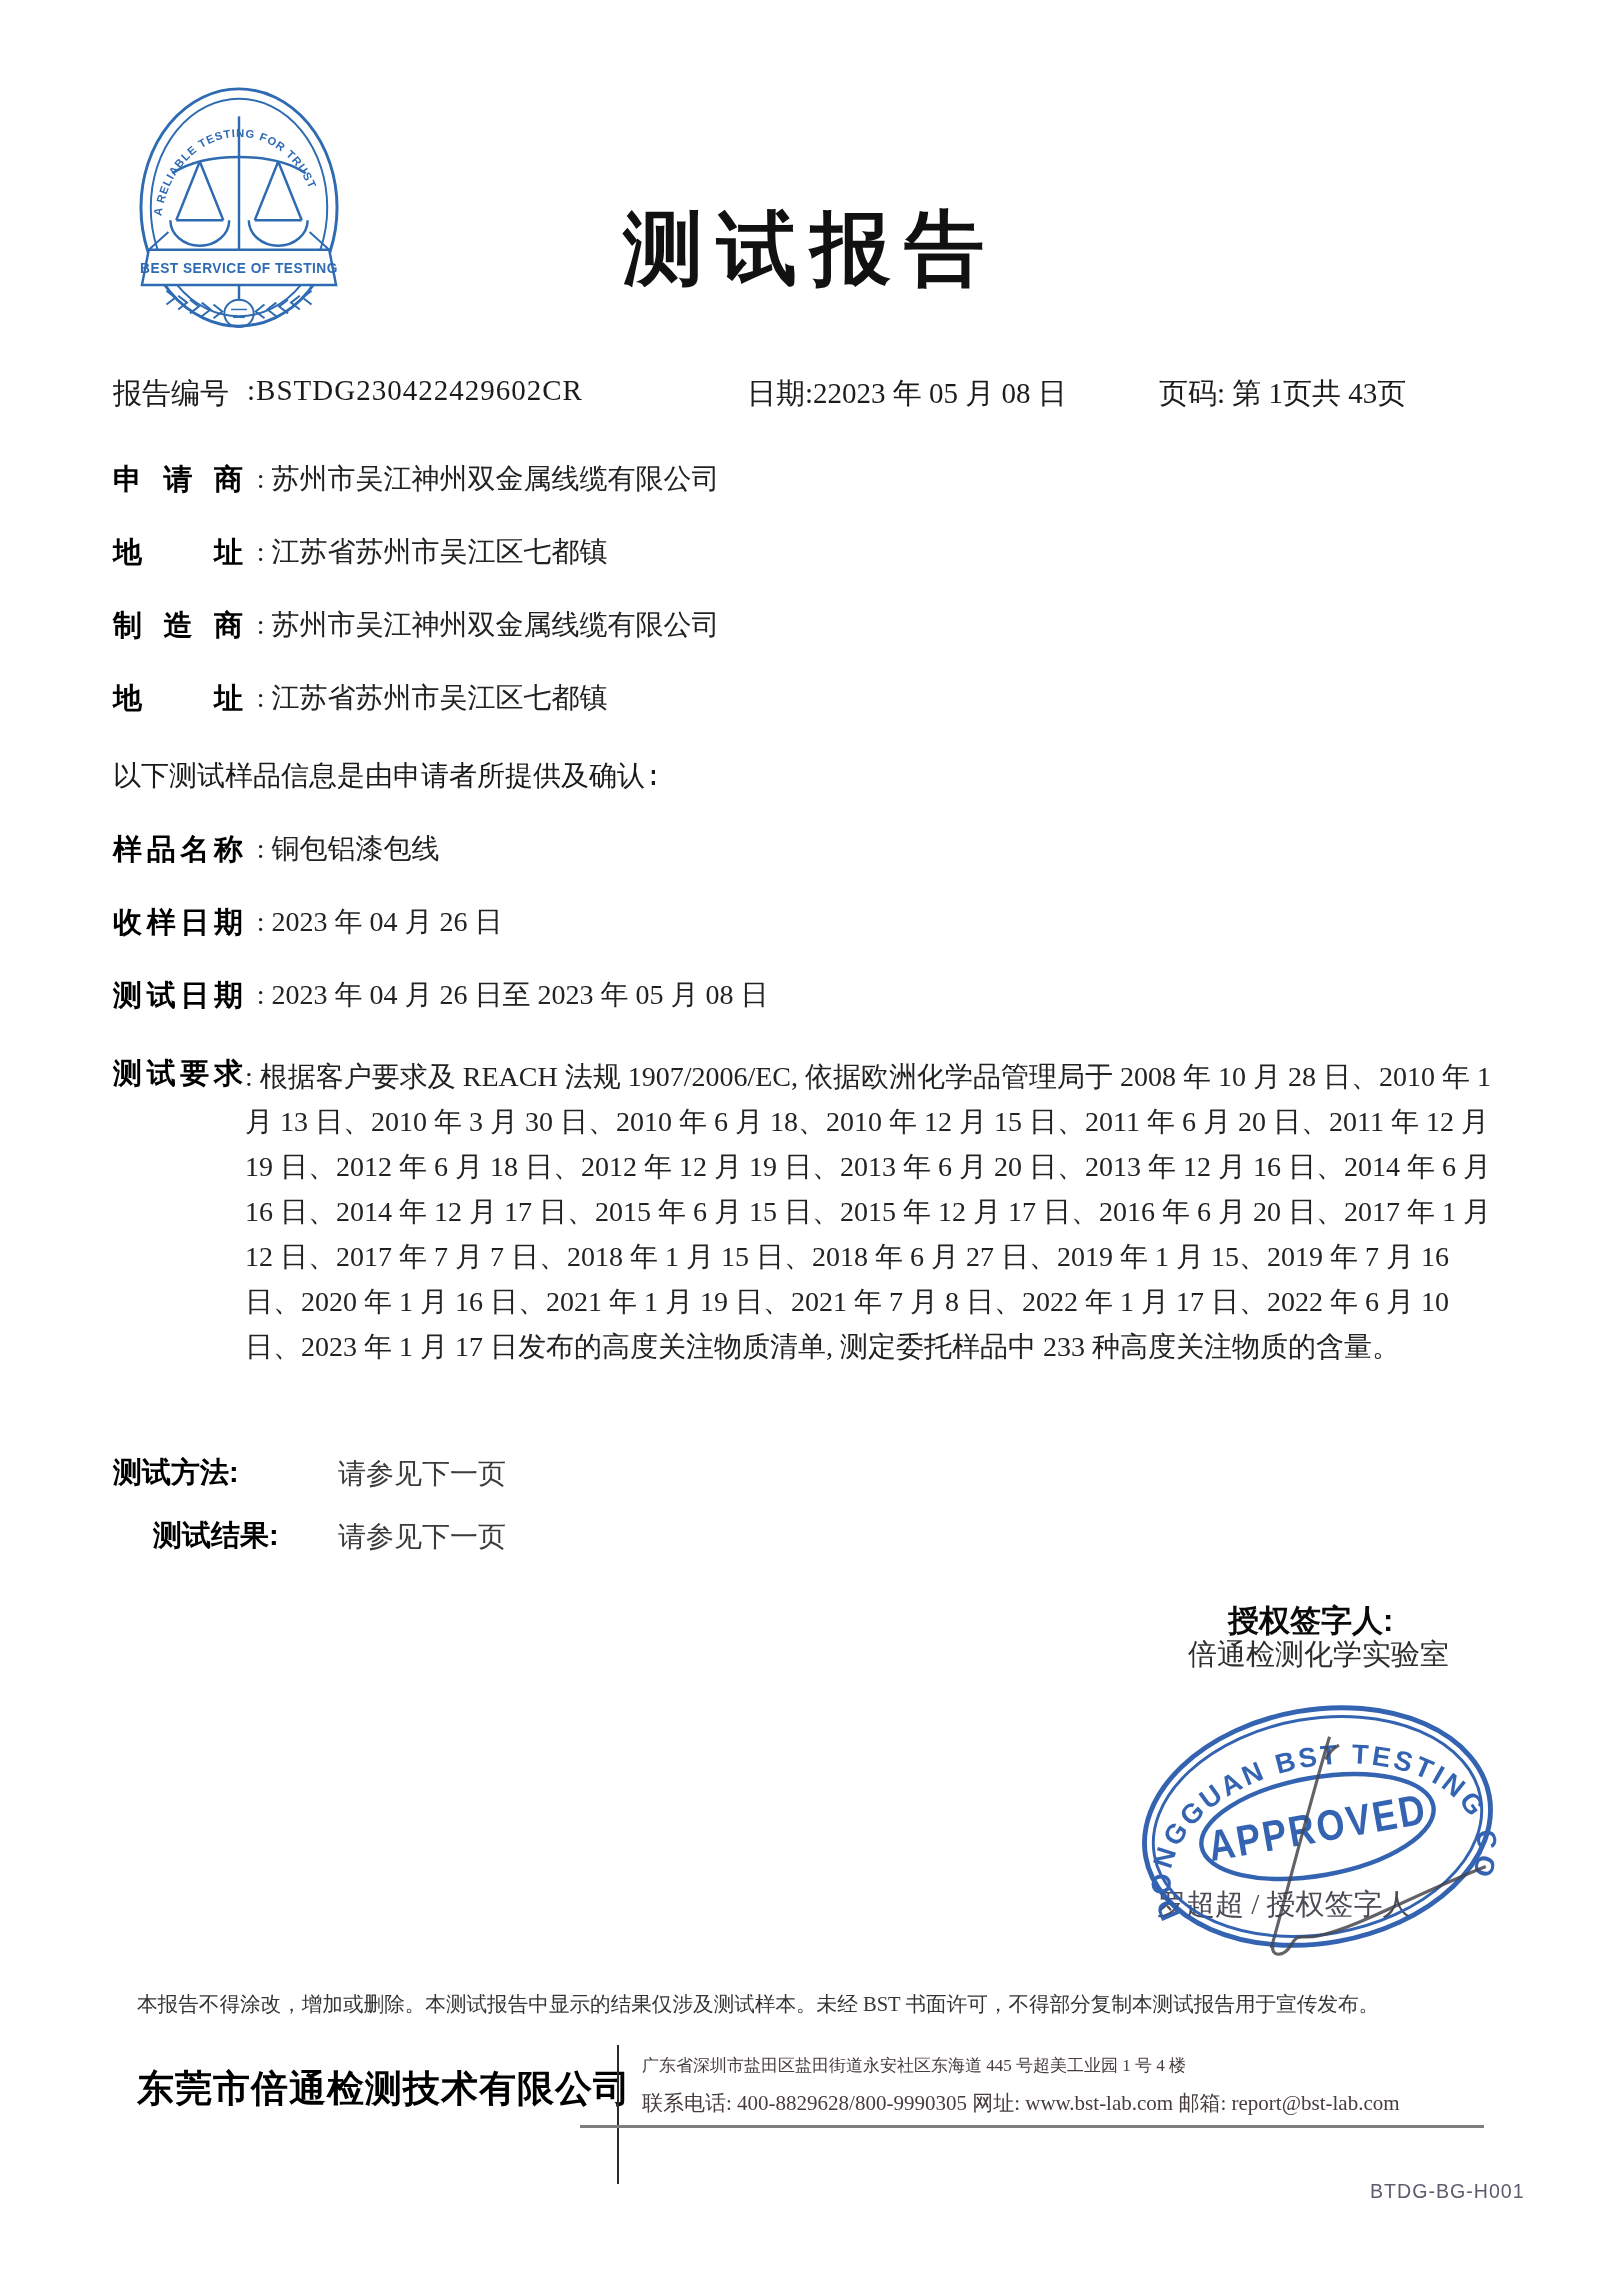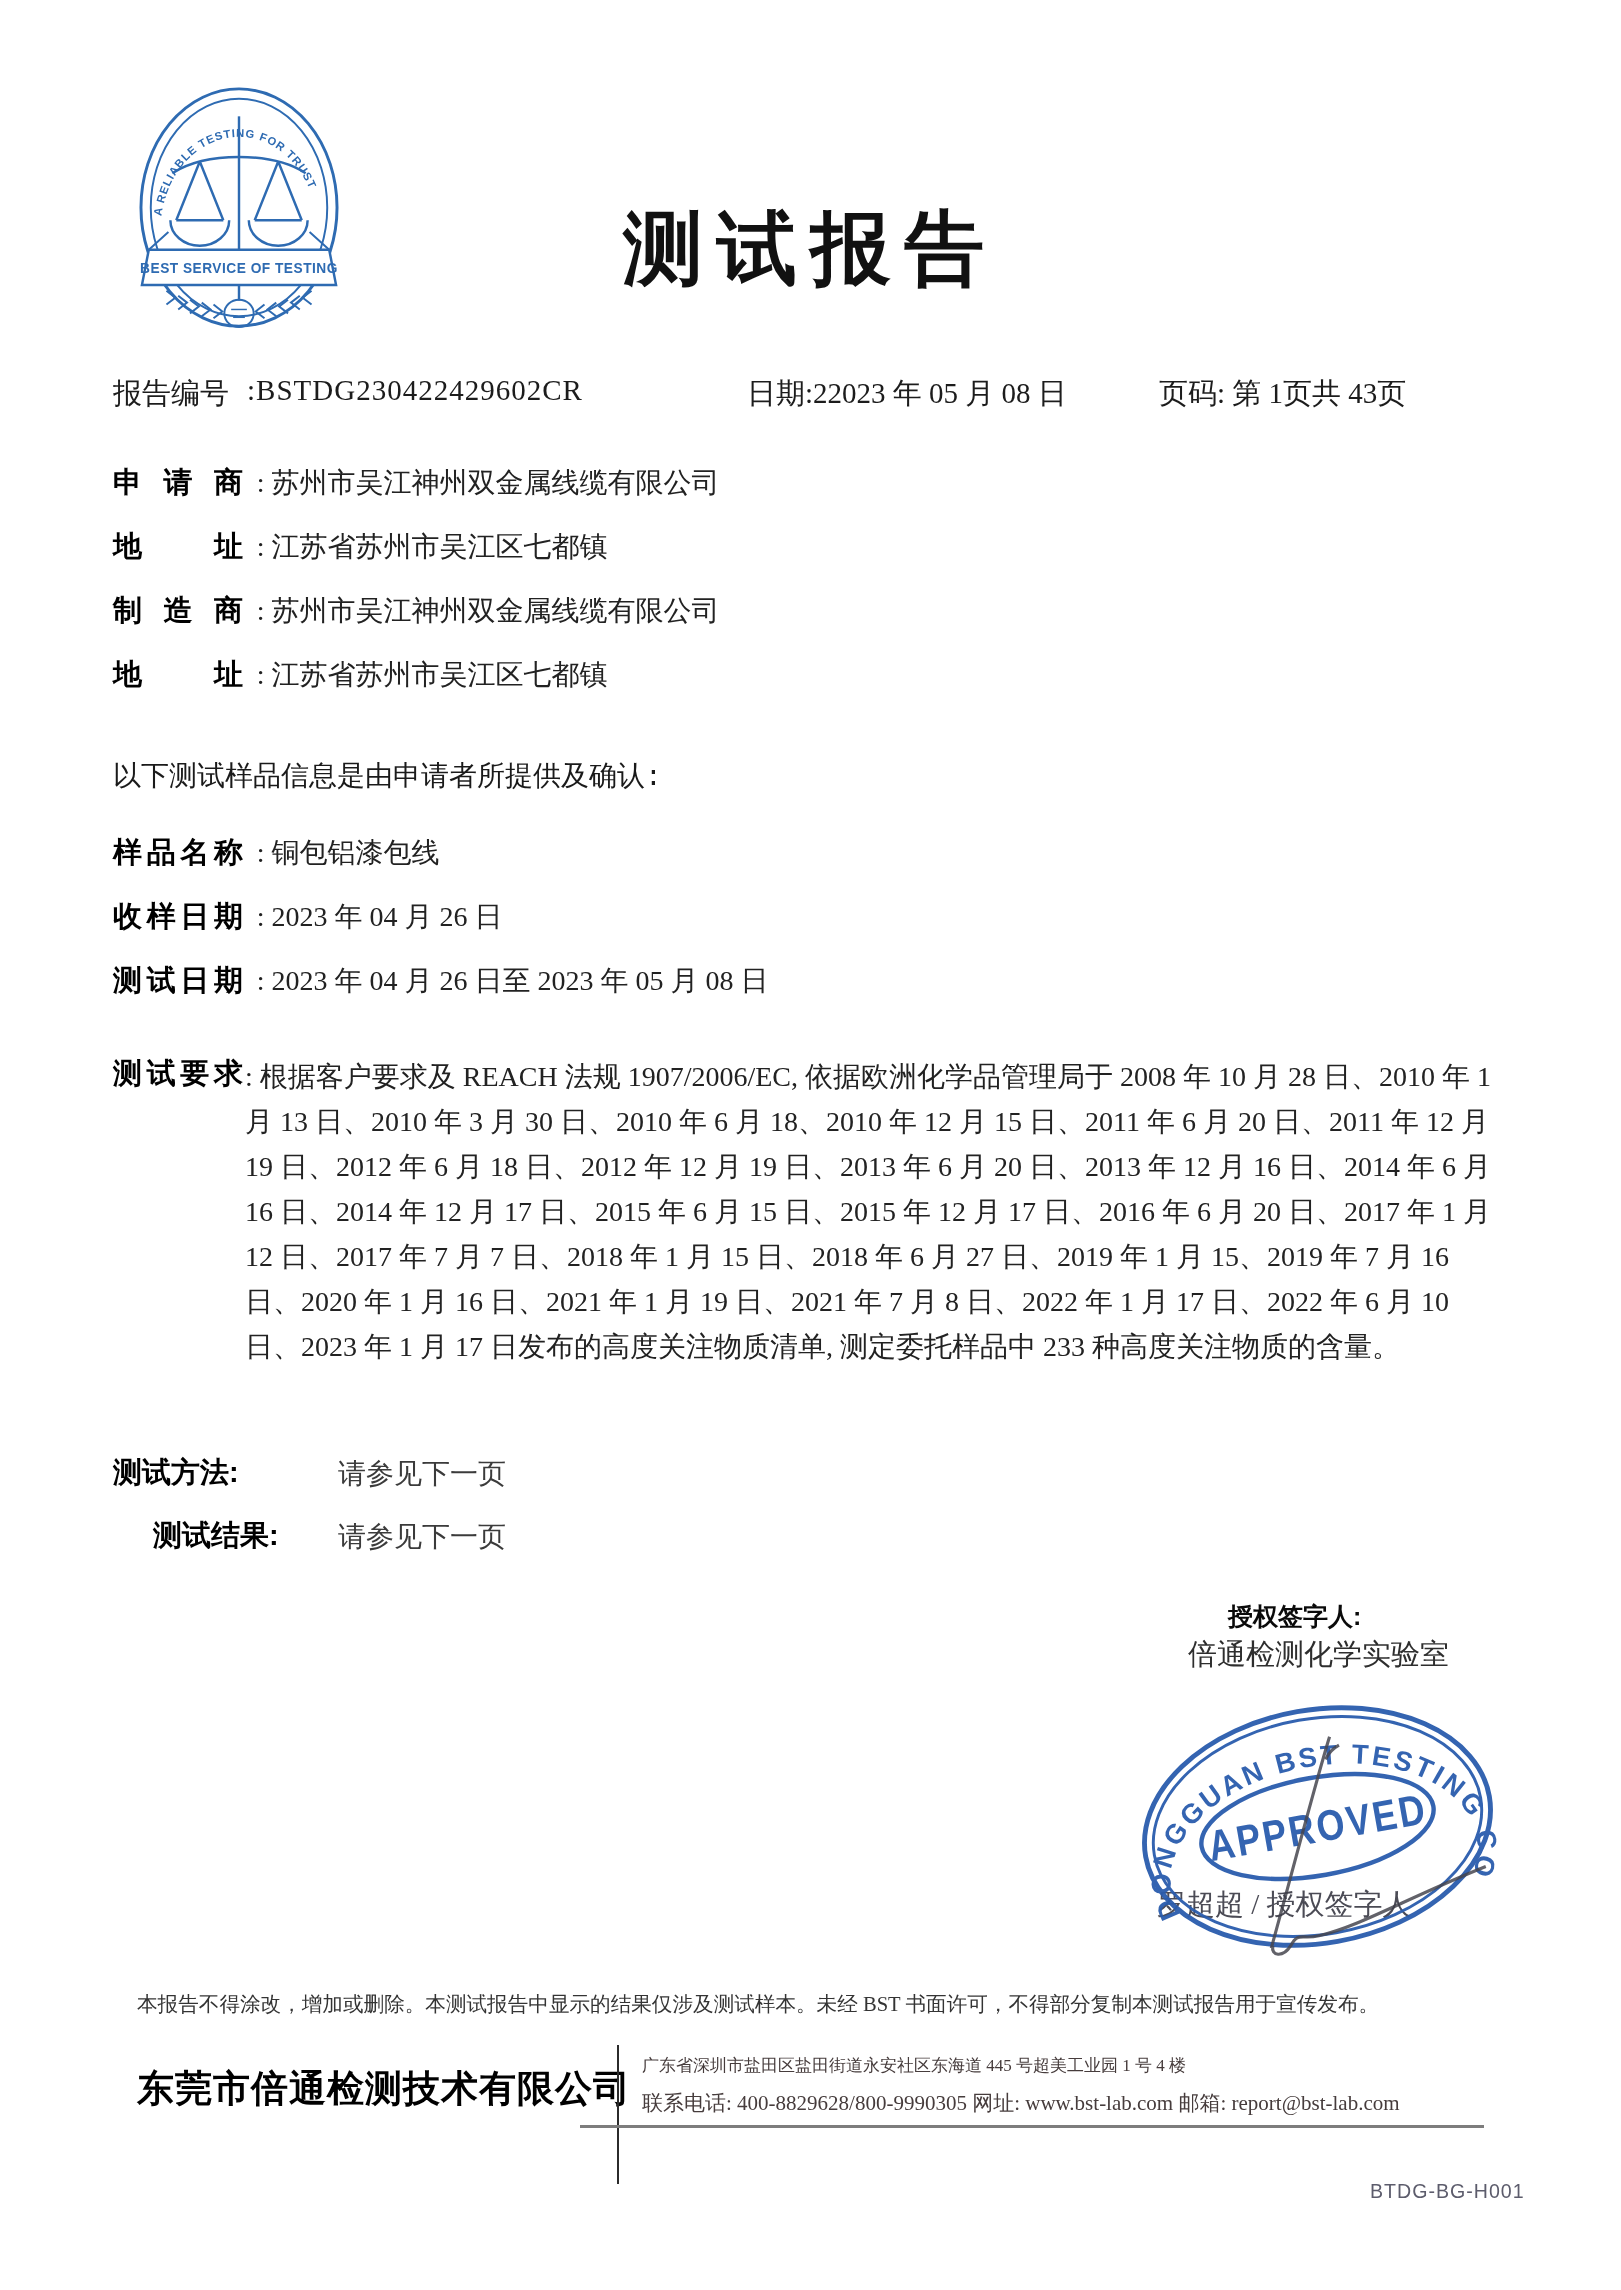--- a/index.html
+++ b/index.html
@@ -15,42 +15,42 @@
     font-family:"Liberation Sans","DejaVu Sans",sans-serif;white-space:nowrap;
   }
 
   .meta-row{top:374px;left:0;width:1621px;height:39px;font-size:29px;}
   .meta-label{position:absolute;left:113px;top:0;}
   .meta-no{position:absolute;left:247px;top:0;letter-spacing:1px;}
   .meta-date{position:absolute;left:747px;top:0;}
   .meta-page{position:absolute;left:1159px;top:0;}
 
   .rows{left:113px;}
-  .info-row{display:flex;align-items:center;height:64px;}
+  .info-row{display:flex;align-items:flex-start;height:64px;margin-top:9px;}
   .info-label{
     display:inline-block;width:130px;flex:0 0 130px;
     font-family:"Liberation Sans","DejaVu Sans",sans-serif;
     font-weight:700;font-size:29px;color:#000;
     text-align:justify;text-align-last:justify;
   }
   .info-value{font-size:28px;margin-left:13.7px;white-space:nowrap;color:#222;}
 
   .intro{top:757px;left:113px;font-size:28px;color:#1a1a1a;
     font-family:Liberation Mono, monospace;}
 
   .req-label{top:1054px;left:113px;width:130px;
     font-family:"Liberation Sans","DejaVu Sans",sans-serif;
     font-weight:700;font-size:29px;color:#000;
     text-align:justify;text-align-last:justify;}
   .req-text{top:1054px;left:245px;width:1253px;font-size:28px;line-height:45px;color:#222;}
 
   .mr-label{font-family:"Liberation Sans","DejaVu Sans",sans-serif;font-weight:700;font-size:29px;color:#000;text-align:center;}
   .mr-value{font-size:28px;color:#3b3b3b;}
 
-  .sig-heading{top:1600px;left:1228px;font-size:25px;font-weight:700;
+  .sig-heading{top:1600px;left:1228px;font-size:31px;font-weight:700;
     font-family:"Liberation Sans","DejaVu Sans",sans-serif;color:#0a0a0a;}
   .sig-lab{top:1635px;left:1172px;font-size:29px;color:#2e2e2e;margin-left:16px;}
   .stamp-wrap{top:1703px;left:1135px;width:365px;height:247px;transform:rotate(-10deg);z-index:2;opacity:.95;}
   .signer{top:1885px;left:1157px;font-size:29px;color:#4b4b55;z-index:1;white-space:nowrap;}
 
   .disclaimer{top:1990px;left:137px;width:1362px;font-size:20.6px;color:#343434;white-space:nowrap;}
 
   .footer-company{top:2064px;left:137px;font-size:37px;font-weight:700;color:#000;
     font-family:"Liberation Sans","DejaVu Sans",sans-serif;letter-spacing:1px;white-space:nowrap;}
   .footer-divider{top:2045px;left:617px;width:2px;height:139px;background:#2b2b2b;}

